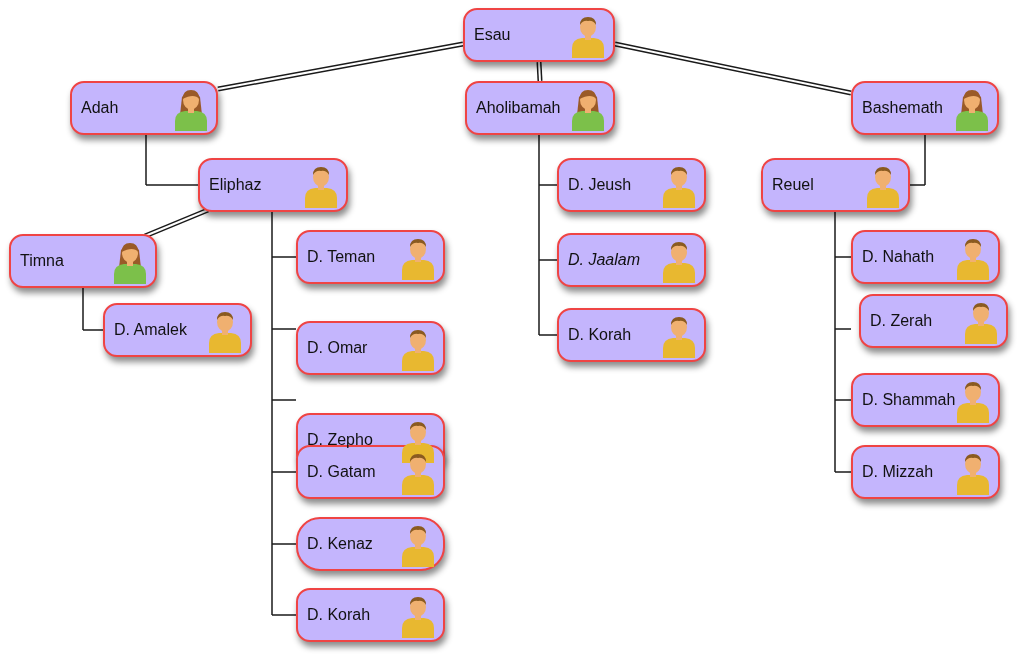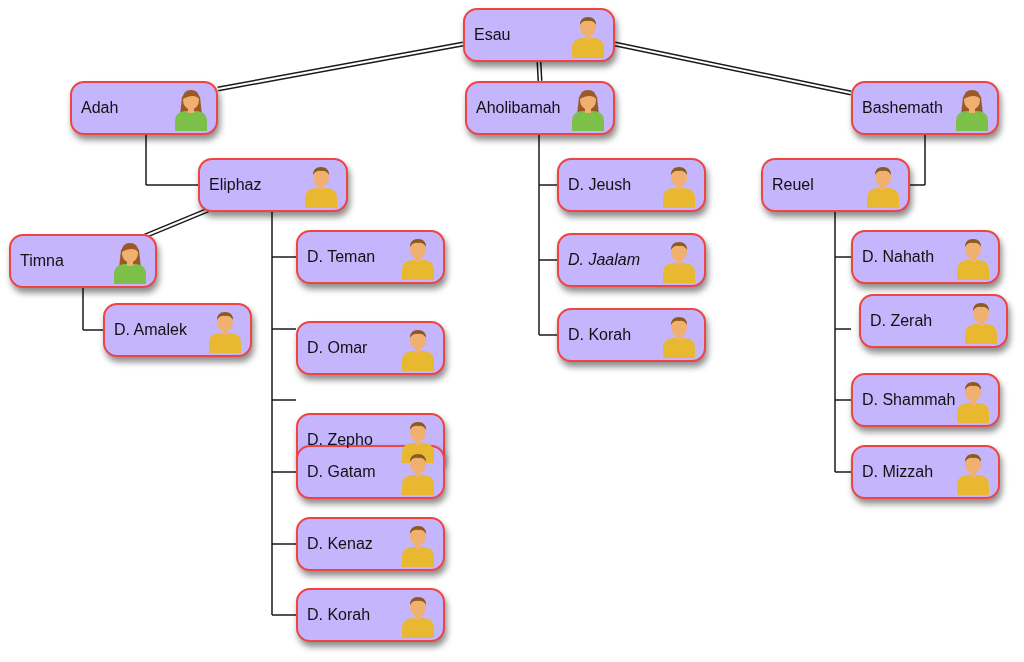--- a/index.html
+++ b/index.html
@@ -154,21 +154,21 @@
 </div>
 <div class="node" style="left:296px;top:445px;width:149px;height:54px;">
   <span class="label">D. Gatam</span>
   <svg class="avatar" viewBox="0 0 38 44">
       <path d="M3 44 L3 34 Q3 25 13 24 L25 24 Q35 25 35 34 L35 44 Z" fill="#e8b830"></path>
       <rect x="16" y="20" width="6" height="6" fill="#f0b070"></rect>
       <ellipse cx="19" cy="13" rx="8" ry="9.5" fill="#f0b070"></ellipse>
       <path d="M11 11 Q11 3 19 3 Q27 3 27 11 Q24 6 19 7 Q14 6 11 11 Z" fill="#8a5a20"></path>
     </svg>
 </div>
-<div class="node" style="left:296px;top:517px;width:149px;height:54px;">
+<div class="node" style="left:296px;top:517px;width:149px;height:54px;border-radius:24px;">
   <span class="label">D. Kenaz</span>
   <svg class="avatar" viewBox="0 0 38 44">
       <path d="M3 44 L3 34 Q3 25 13 24 L25 24 Q35 25 35 34 L35 44 Z" fill="#e8b830"></path>
       <rect x="16" y="20" width="6" height="6" fill="#f0b070"></rect>
       <ellipse cx="19" cy="13" rx="8" ry="9.5" fill="#f0b070"></ellipse>
       <path d="M11 11 Q11 3 19 3 Q27 3 27 11 Q24 6 19 7 Q14 6 11 11 Z" fill="#8a5a20"></path>
     </svg>
 </div>
 <div class="node" style="left:296px;top:588px;width:149px;height:54px;">
   <span class="label">D. Korah</span>

